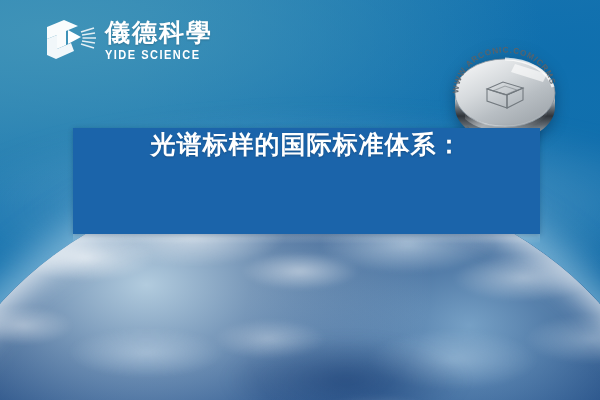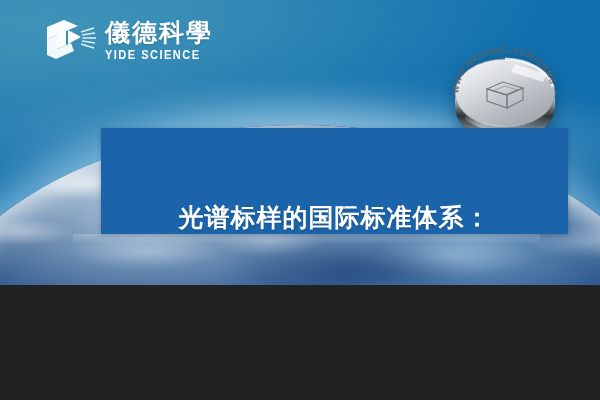--- a/index.html
+++ b/index.html
@@ -3,21 +3,21 @@
 <meta charset="utf-8">
 <style>
   html, body {
     margin: 0;
     padding: 0;
     background: #222;
   }
   #poster {
     position: relative;
     width: 600px;
-    height: 285px;
+    height: 400px;
     overflow: hidden;
     font-family: "Liberation Sans", "DejaVu Sans", sans-serif;
     background: #2a7fb5;
     user-select: none;
   }
 
   
   .sky {
     position: absolute;
     inset: 0;
@@ -145,24 +145,23 @@
     position: absolute;
     left: 73px;
     top: 128px;
     width: 467px;
     height: 106px;
     background: #1b64aa;
     z-index: 7;
     display: flex;
     flex-direction: column;
     align-items: center;
-    justify-content: flex-end;
+    justify-content: flex-start;
     gap: 4px;
     box-shadow: 0 1px 5px rgba(6,40,74,.3);
-    margin-left: 28px;
   }
   .headline {
     color: #ffffff;
     font-weight: 700;
     font-size: 25px;
     letter-spacing: 1px;
     white-space: nowrap;
     font-family: "DejaVu Sans", "Liberation Sans", sans-serif;
     text-shadow: 0 1px 2px rgba(0,0,0,.22);
   }

